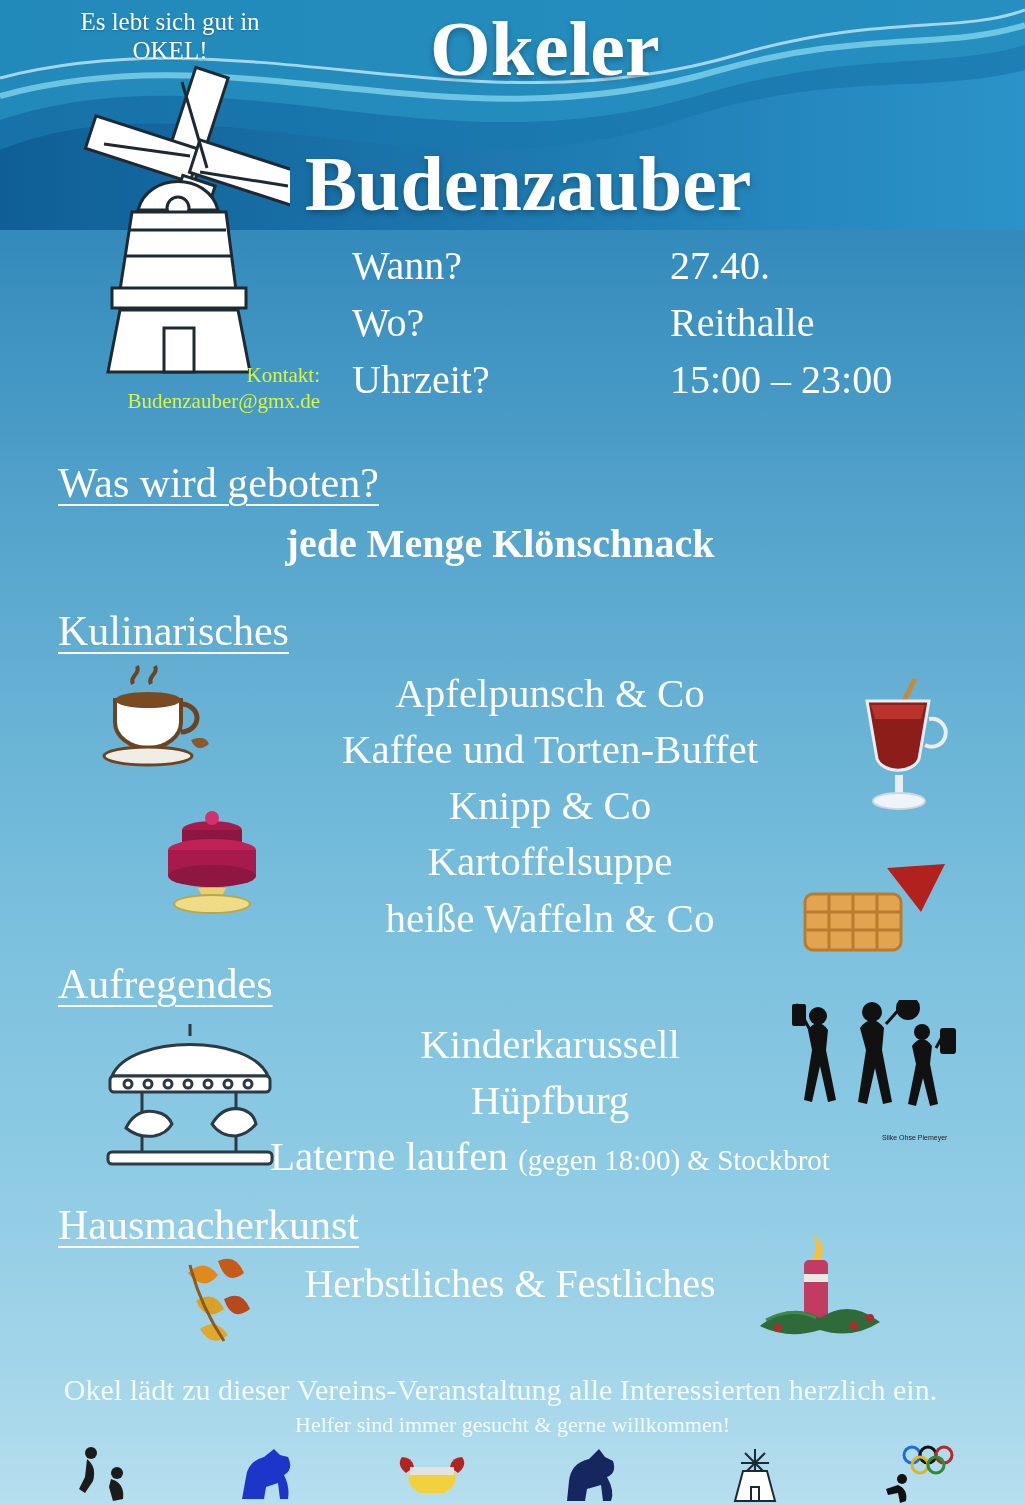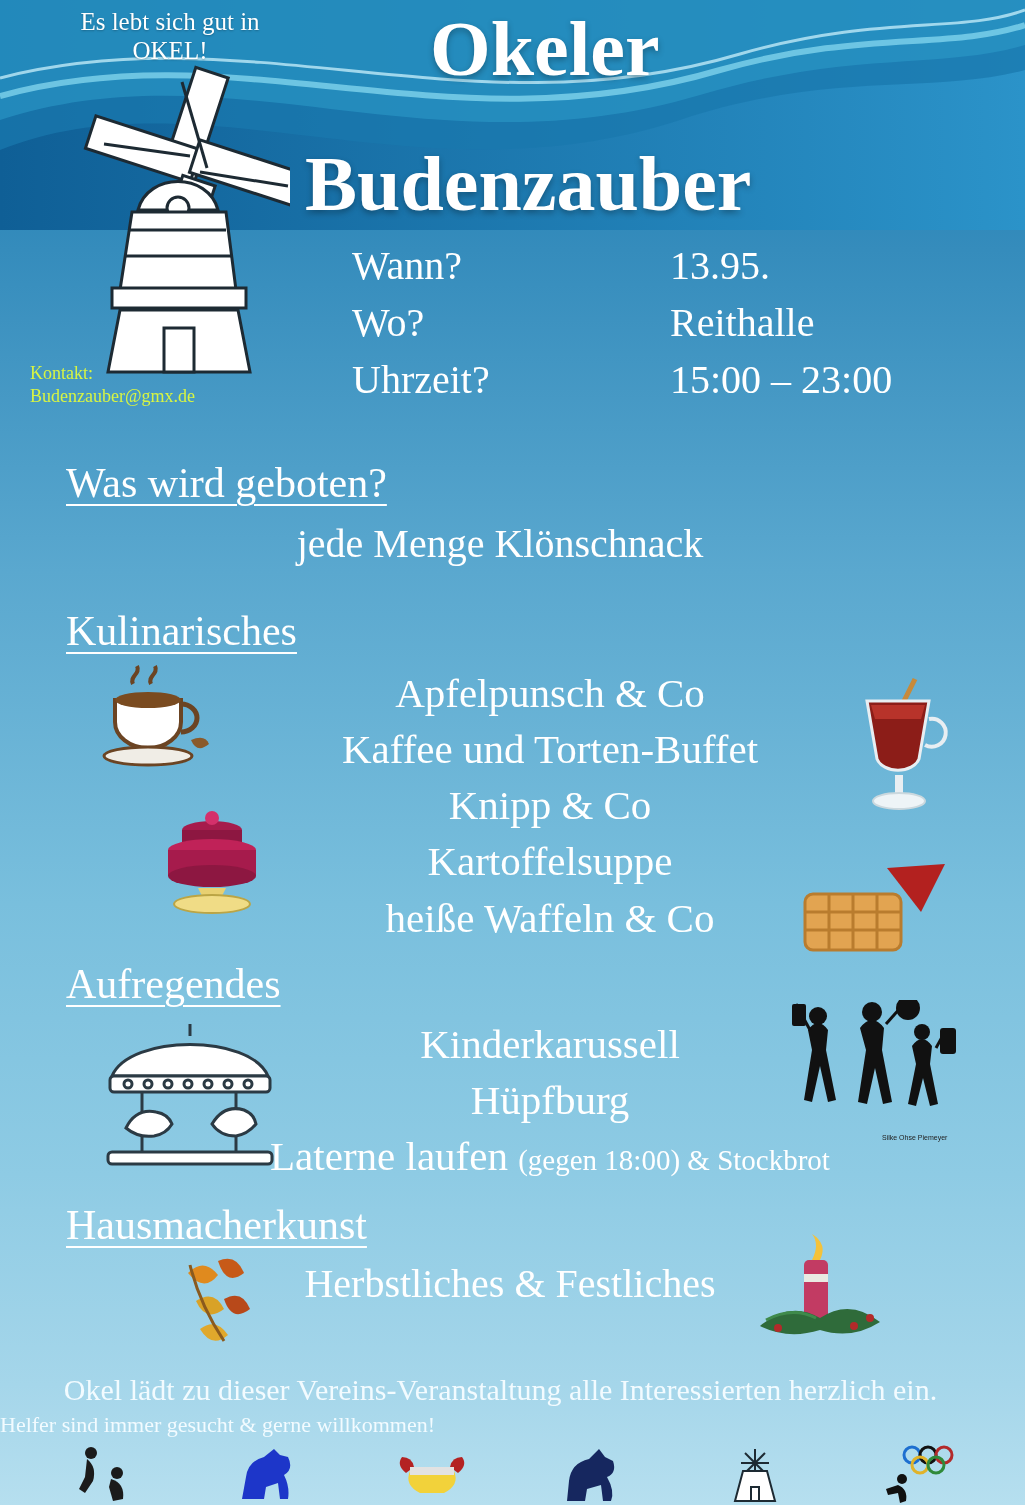--- a/index.html
+++ b/index.html
@@ -14,64 +14,64 @@
   .poster{position:absolute;inset:0;}
 
   
   .slogan{
     position:absolute;left:40px;top:8px;width:260px;text-align:center;
     font-size:25px;line-height:1.15;color:#ffffff;font-weight:400;
     text-shadow:0 1px 2px rgba(0,0,0,.25);
   }
   .mill{position:absolute;left:60px;top:60px;width:230px;height:320px;}
   .kontakt{
-    position:absolute;left:30px;top:362px;width:290px;text-align:left;
-    color:#d8f542;font-size:18px;line-height:1.25;
+    position:absolute;left:30px;top:362px;width:290px;text-align:right;
+    color:#d8f542;font-size:21px;line-height:1.25;
   }
   .title1{
     position:absolute;left:430px;top:10px;width:580px;
     font-size:78px;line-height:1;font-weight:700;color:#ffffff;
     text-shadow:0 3px 6px rgba(0,0,0,.3);
   }
   .title2{
     position:absolute;left:305px;top:145px;width:700px;
     font-size:78px;line-height:1;font-weight:700;color:#ffffff;
     text-shadow:0 3px 6px rgba(0,0,0,.3);
   }
   .facts{position:absolute;left:352px;top:238px;width:640px;font-size:40px;line-height:1.42;}
   .facts .row{display:flex;}
   .facts .q{width:318px;}
   .facts .a{flex:1;}
 
   
   .h-sec{
     position:absolute;font-size:42px;line-height:1;
-    text-decoration:underline;text-underline-offset:7px;text-decoration-thickness:2px;margin-left:8px;
+    text-decoration:underline;text-underline-offset:7px;text-decoration-thickness:2px;
   }
   .body-line{position:absolute;font-size:40px;line-height:1.32;text-align:center;}
 
   #sec-angebot{left:58px;top:462px;}
-  #angebot-line{left:120px;top:518px;width:760px;}
+  #angebot-line{left:120px;top:518px;width:760px;font-weight:bold;}
 
   #sec-kulinarisch{left:58px;top:610px;}
   #kulinarisch-list{left:160px;top:665px;width:780px;font-size:41px;line-height:1.37;}
 
   #sec-aufregendes{left:58px;top:963px;}
   #aufregendes-list{left:180px;top:1016px;width:740px;font-size:41px;line-height:1.37;}
   #aufregendes-list .small{font-size:29px;}
 
   #sec-hausmacher{left:58px;top:1204px;text-align:right;}
   #hausmacher-line{left:150px;top:1258px;width:720px;}
 
   .footer1{
     position:absolute;left:0;top:1373px;width:1001px;text-align:center;
     font-size:30px;color:#f2fbff;
   }
   .footer2{
-    position:absolute;left:0;top:1412px;width:1025px;
+    position:absolute;left:0;top:1412px;width:1025px;text-align:center;
     font-size:22px;color:#f2fbff;
   }
   .logos{
     position:absolute;left:0;top:1437px;width:1025px;height:68px;
     display:flex;align-items:flex-end;justify-content:space-around;padding:0 28px;box-sizing:border-box;
   }
   .logos .logo{height:62px;width:96px;display:flex;align-items:flex-end;justify-content:center;}
 
   
   .art{position:absolute;}
@@ -139,21 +139,21 @@
     <div>Kontakt:</div>
     <div>Budenzauber@gmx.de</div>
   </div>
 
   <div class="title1">Okeler</div>
   <div class="title2">Budenzauber</div>
 
   <div class="facts">
     <div class="row">
       <div class="q">Wann?</div>
-      <div class="a">13.95.</div>
+      <div class="a">27.40.</div>
     </div>
     <div class="row">
       <div class="q">Wo?</div>
       <div class="a">Reithalle</div>
     </div>
     <div class="row">
       <div class="q">Uhrzeit?</div>
       <div class="a">15:00 – 23:00</div>
     </div>
   </div>

